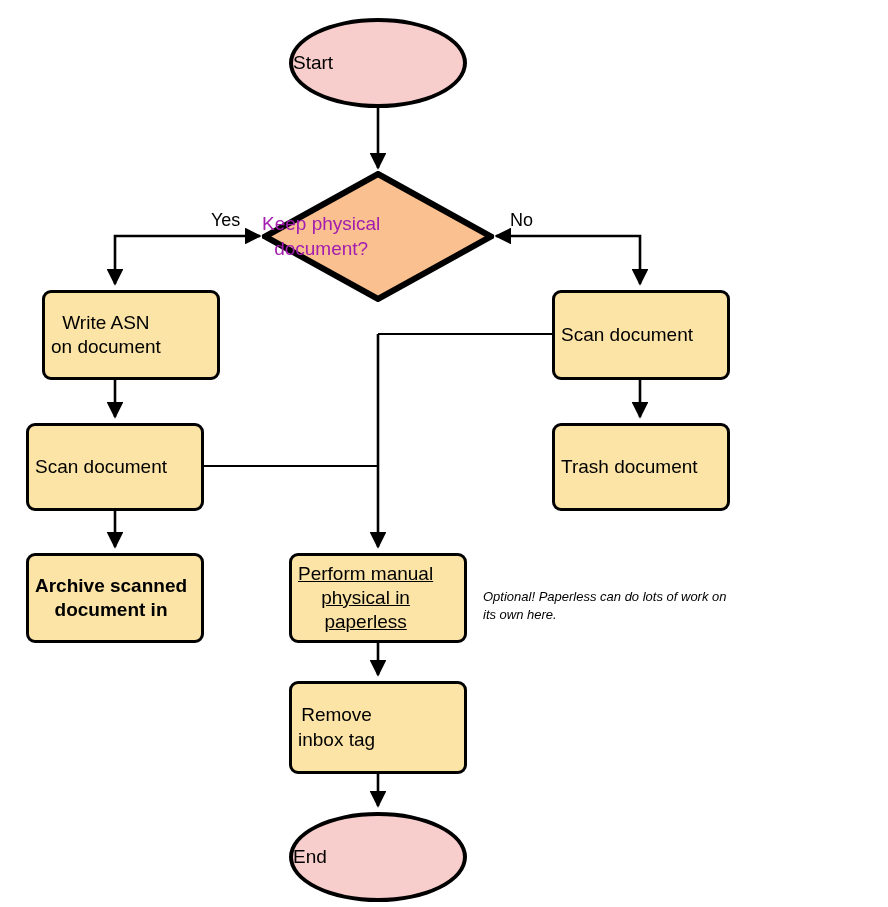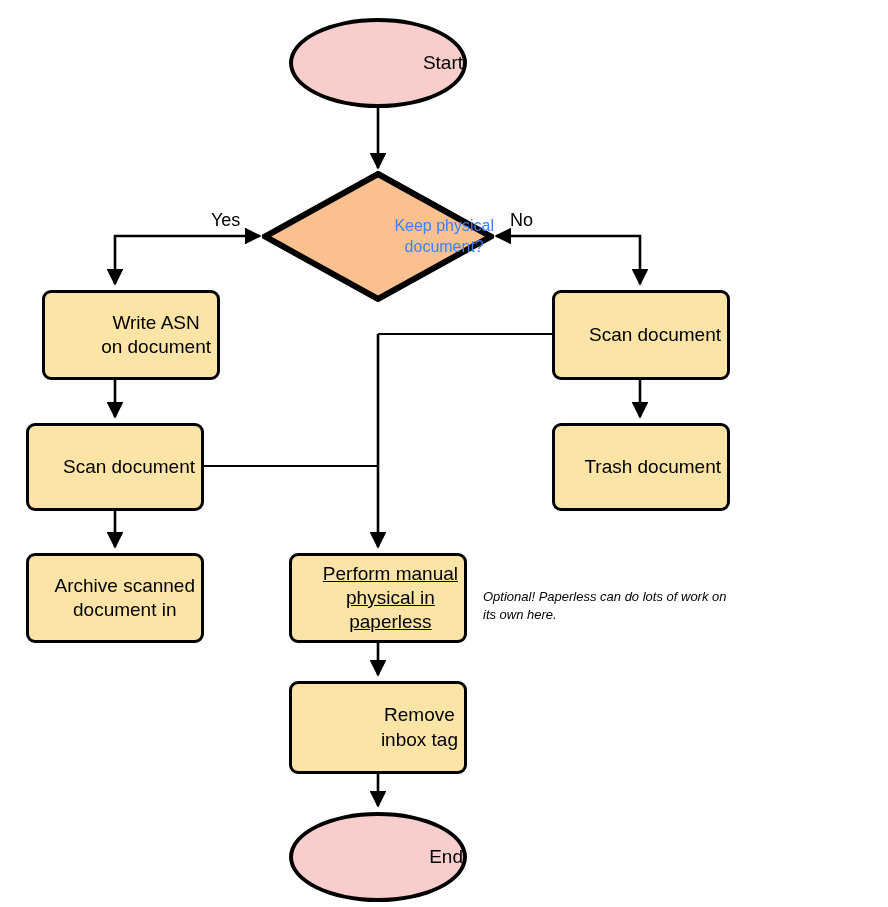--- a/index.html
+++ b/index.html
@@ -23,21 +23,21 @@
     left: 0;
     top: 0;
     width: 888px;
     height: 907px;
   }
   .node {
     position: absolute;
     box-sizing: border-box;
     display: flex;
     align-items: center;
-    justify-content: flex-end;
+    justify-content: flex-start;
     text-align: center;
     color: #000000;
     font-size: 19px;
     line-height: 1.28;
     z-index: 3;
   }
   .node-process {
     border: 3px solid #000000;
     border-radius: 9px;
     background: #fce4a6;
@@ -48,22 +48,22 @@
     border-radius: 50%;
     background: #f8cecc;
   }
   .node-decision {
     background: transparent;
     border: none;
   }
   .decision-text {
     position: relative;
     z-index: 2;
-    color: #3b82f6;
-    font-size: 16px;
+    color: #a21caf;
+    font-size: 19px;
     line-height: 1.28;
     text-align: center;
     pointer-events: none;
   }
   .decision-shape {
     position: absolute;
     left: 0;
     top: 0;
     width: 100%;
     height: 100%;
@@ -141,21 +141,21 @@
     <div>
       <div>Write ASN</div>
       <div>on document</div>
     </div>
   </div>
 
   <div class="node node-process" style="left:26px; top:423px; width:178px; height:88px;">
     <span>Scan document</span>
   </div>
 
-  <div class="node node-process" style="left:26px; top:553px; width:178px; height:90px;">
+  <div class="node node-process" style="left:26px; top:553px; width:178px; height:90px;font-weight:bold;">
     <div>
       <div>Archive scanned</div>
       <div>document in</div>
     </div>
   </div>
 
   <div class="node node-process" style="left:552px; top:290px; width:178px; height:90px;">
     <span>Scan document</span>
   </div>
 

